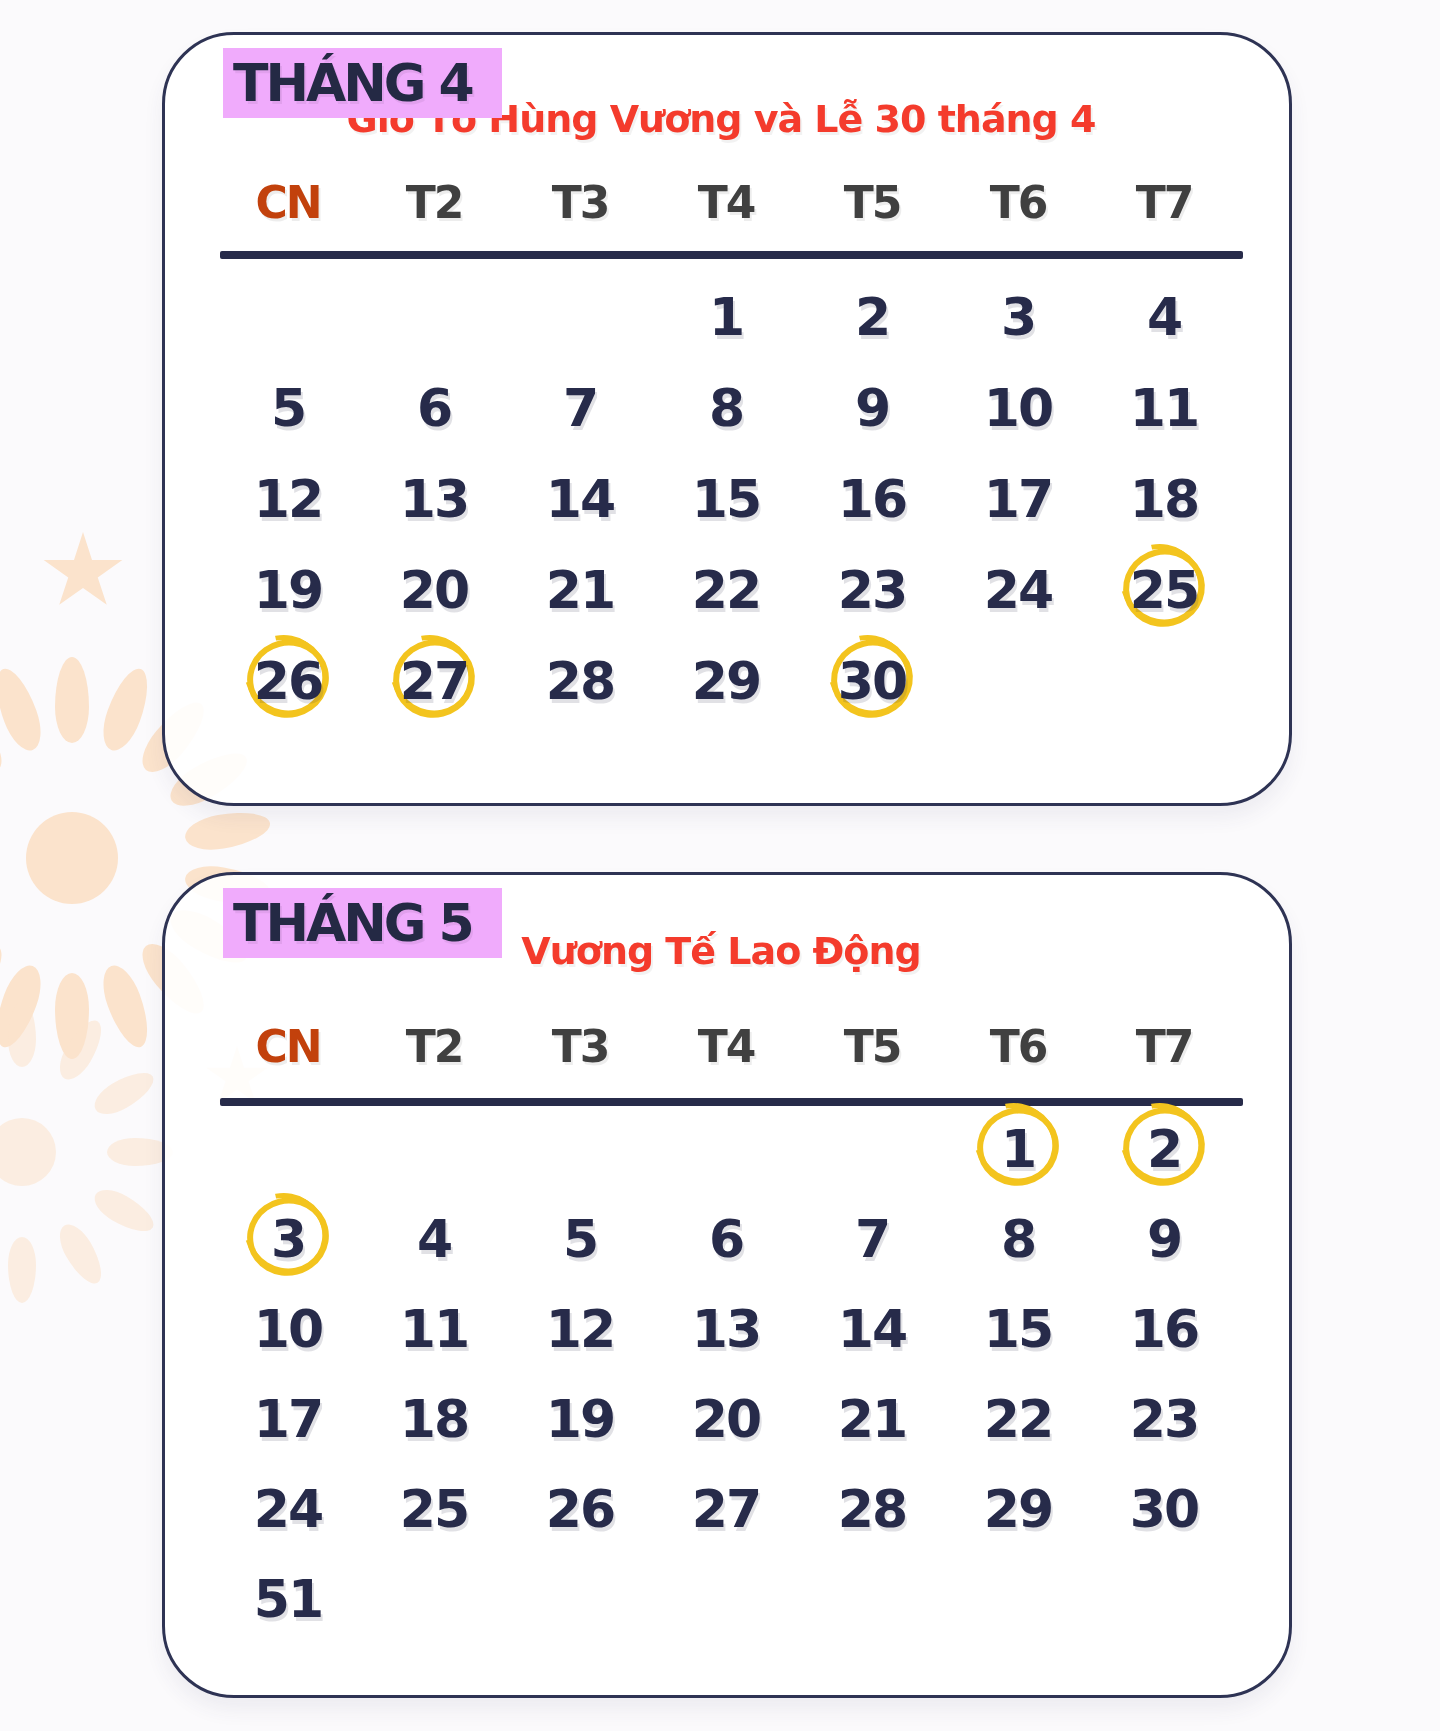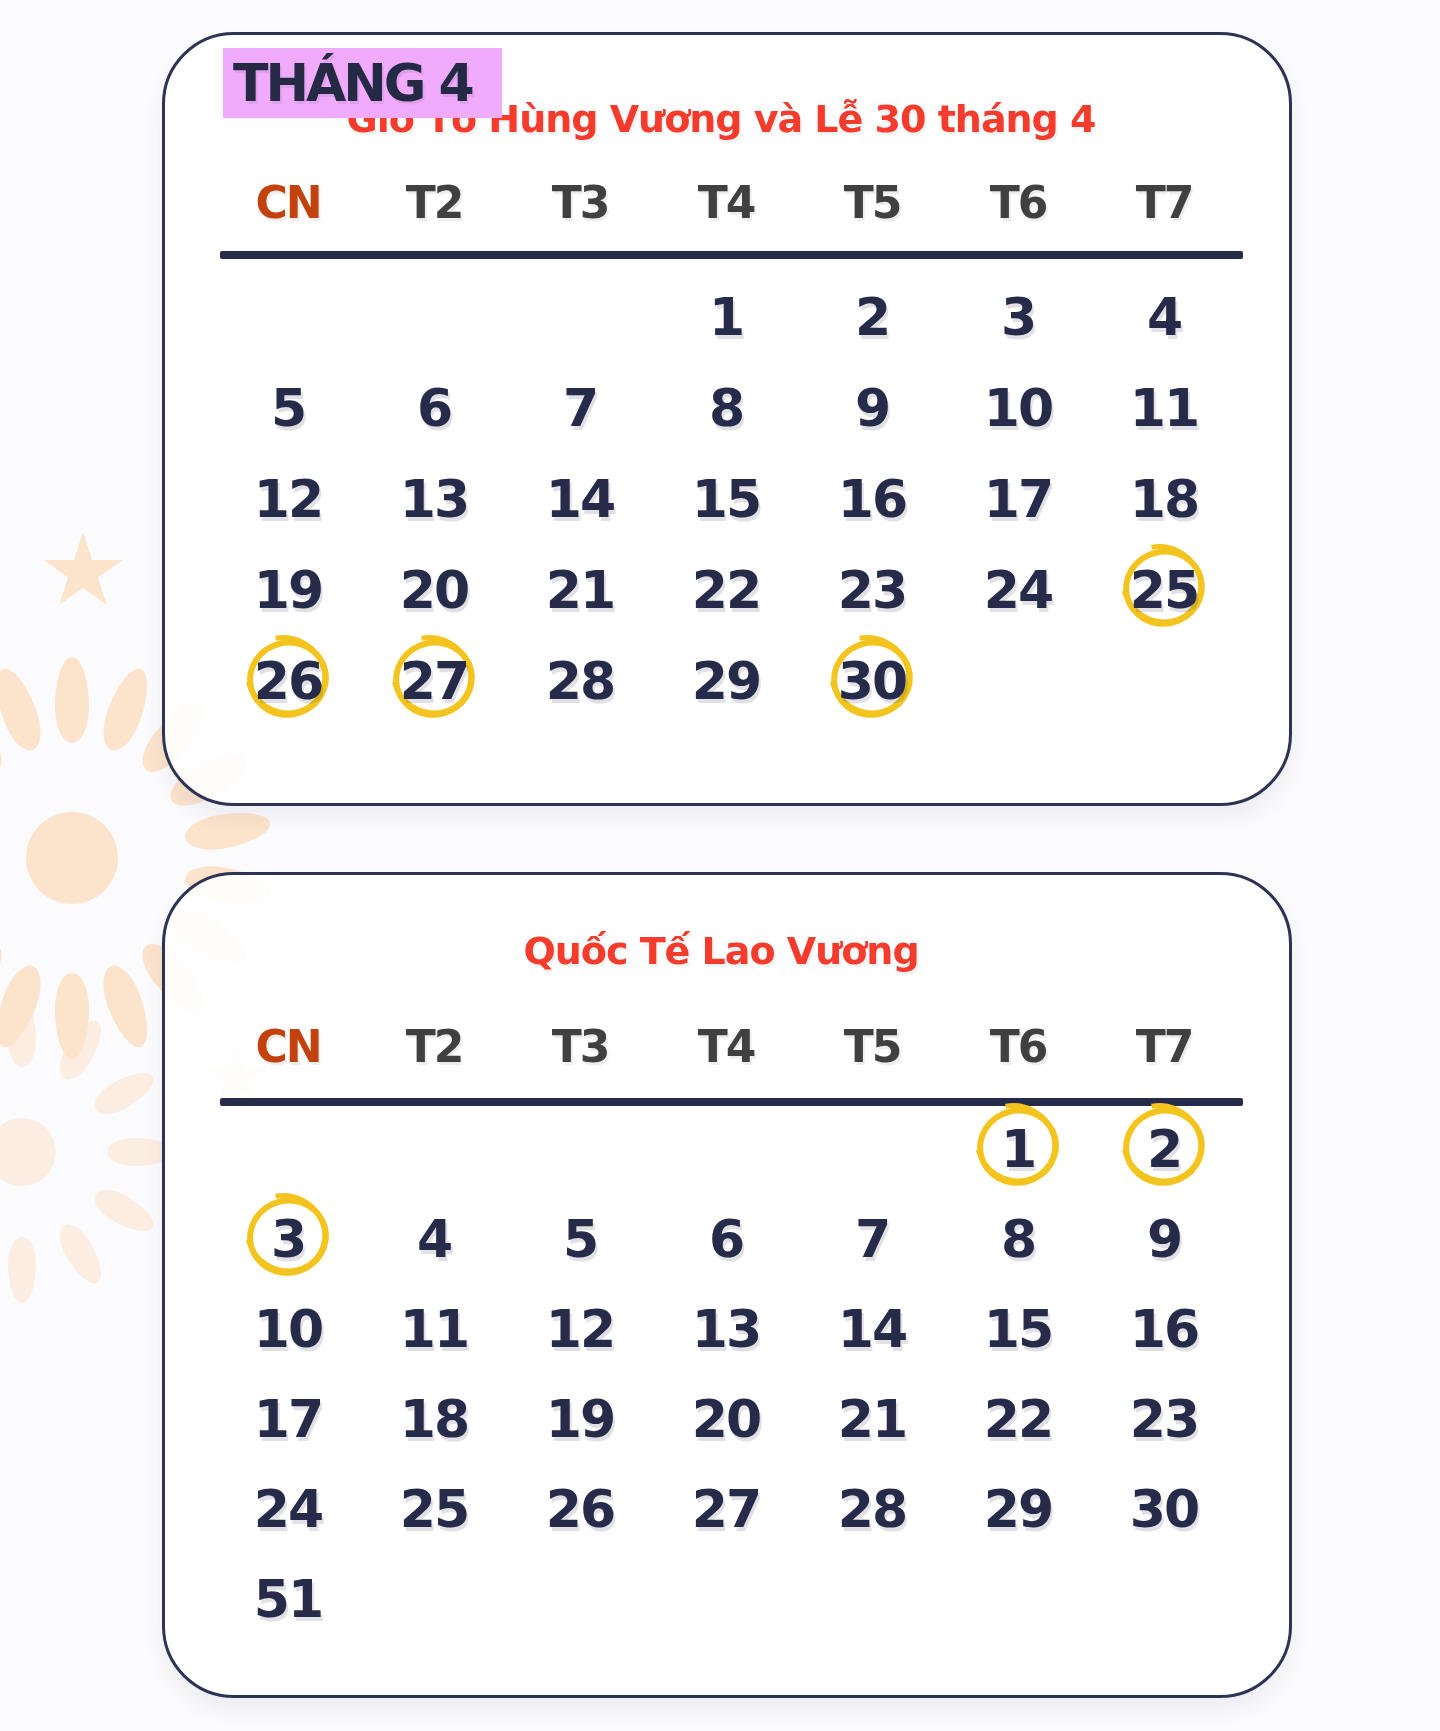--- a/index.html
+++ b/index.html
@@ -213,21 +213,22 @@
       <div class="cell">
         <span class="ring"></span>
         <span class="num">30</span>
       </div>
       <div class="cell"></div>
       <div class="cell"></div>
     </div>
 </section>
 
 <section class="card" id="card-may">
-  <div class="subtitle">Quốc Tế Lao Vương</div>
+  <h2 class="cardtitle">THÁNG 5</h2>
+  <div class="subtitle">Vương Tế Lao Động</div>
   <div class="weekdays">
       <span class="wd sun">CN</span>
       <span class="wd">T2</span>
       <span class="wd">T3</span>
       <span class="wd">T4</span>
       <span class="wd">T5</span>
       <span class="wd">T6</span>
       <span class="wd">T7</span>
     </div>
   <div class="divider"></div>

